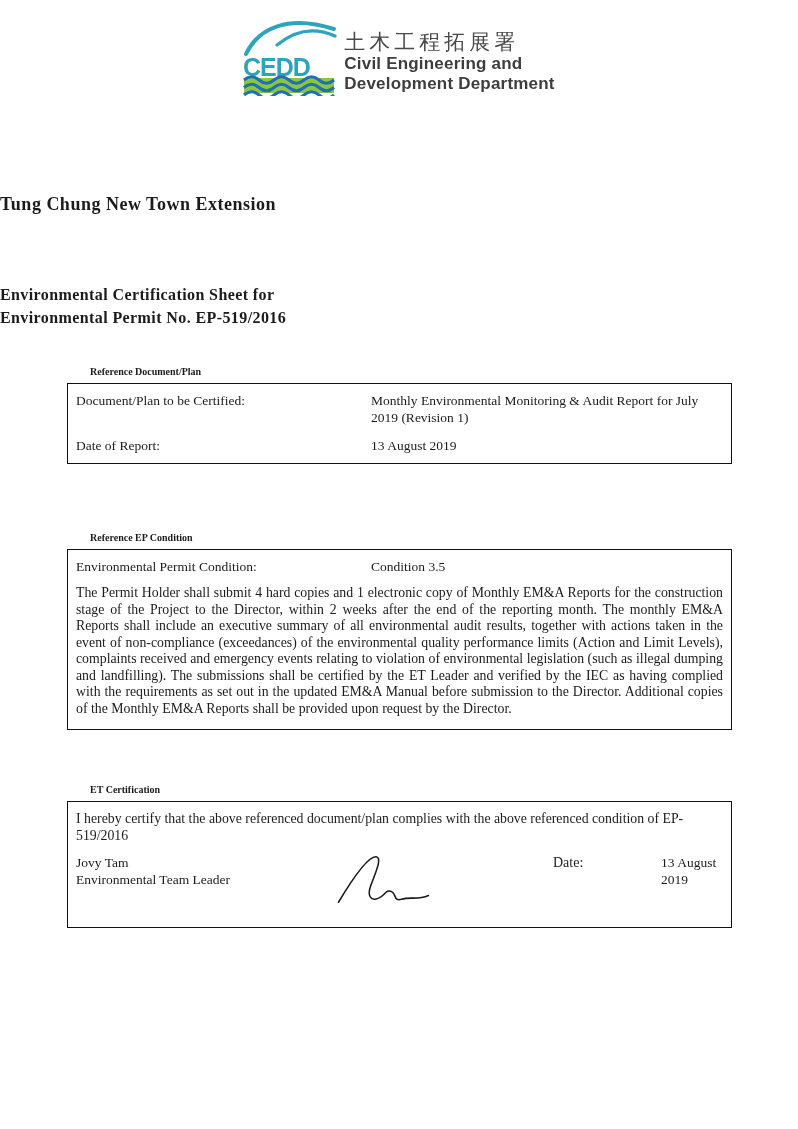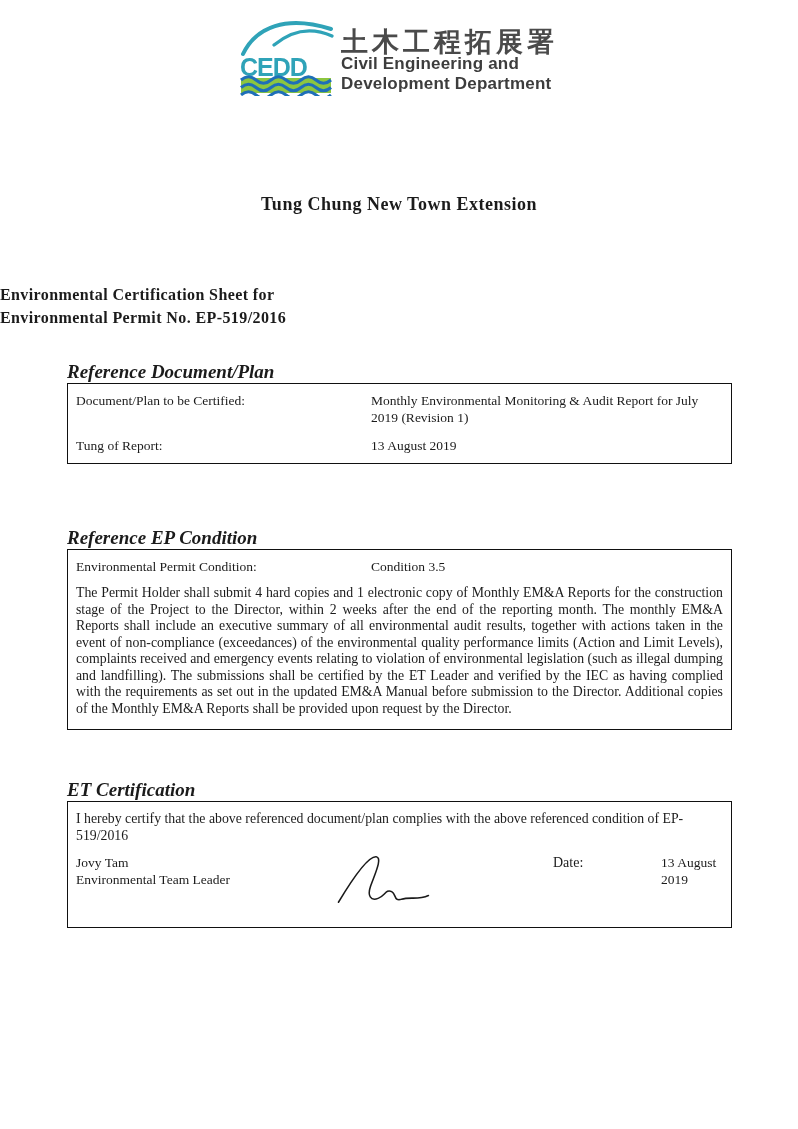--- a/index.html
+++ b/index.html
@@ -17,61 +17,60 @@
   
   .header {
     padding-top: 14px;
     display: flex;
     justify-content: center;
   }
   .logo-block { display: flex; align-items: flex-start; gap: 7px; }
   .logo-mark { width: 94px; height: 82px; display: block; }
   .logo-text { padding-top: 16px; font-family: "Liberation Sans", "DejaVu Sans", sans-serif; }
   .logo-zh {
-    font-size: 27px;
+    font-size: 21px;
     letter-spacing: 4px;
     color: #4a4a4a;
     line-height: 24px;
-    font-weight: 700;
+    font-weight: 400;
   }
   .logo-en {
     font-size: 17px;
     font-weight: 700;
     color: #3d3d3d;
     line-height: 20px;
     letter-spacing: 0.2px;
   }
 
   
   .project-title {
     margin-top: 97px;
-    text-align: center;
+    text-align: left;
     font-size: 18px;
     font-weight: 700;
     letter-spacing: 0.5px;
     line-height: 22px;
   }
   .sheet-title {
     margin-top: 68px;
     text-align: left;
     font-size: 16px;
     font-weight: 700;
     letter-spacing: 0.4px;
     line-height: 23px;
   }
 
   
   .section { margin-left: 67px; margin-right: 66px; }
   .section-heading {
-    margin-left: 0;
-    font-size: 19px;
+    margin-left: 23px;
+    font-size: 10px;
     font-weight: 700;
     line-height: 17px;
     margin-bottom: 3px;
-    font-style: italic;
   }
   .h1 { margin-top: 34px; }
   .h2 { margin-top: 65px; }
   .h3 { margin-top: 51px; }
   .box {
     border: 1.5px solid #111111;
     padding: 8px 8px 9px 8px;
     font-size: 13.5px;
     line-height: 17px;
   }
@@ -133,21 +132,21 @@
 
   <div class="section">
     <div class="section-heading h1">Reference Document/Plan</div>
     <div class="box">
       <div class="kv-row">
         <div class="kv-label">Document/Plan to be Certified:</div>
         <div class="kv-value">Monthly Environmental Monitoring &amp; Audit Report for July 2019 (Revision 1)</div>
       </div>
       <div class="row-gap"></div>
       <div class="kv-row">
-        <div class="kv-label">Tung of Report:</div>
+        <div class="kv-label">Date of Report:</div>
         <div class="kv-value">13 August 2019</div>
       </div>
     </div>
   </div>
 
   <div class="section">
     <div class="section-heading h2">Reference EP Condition</div>
     <div class="box">
       <div class="kv-row">
         <div class="kv-label">Environmental Permit Condition:</div>

